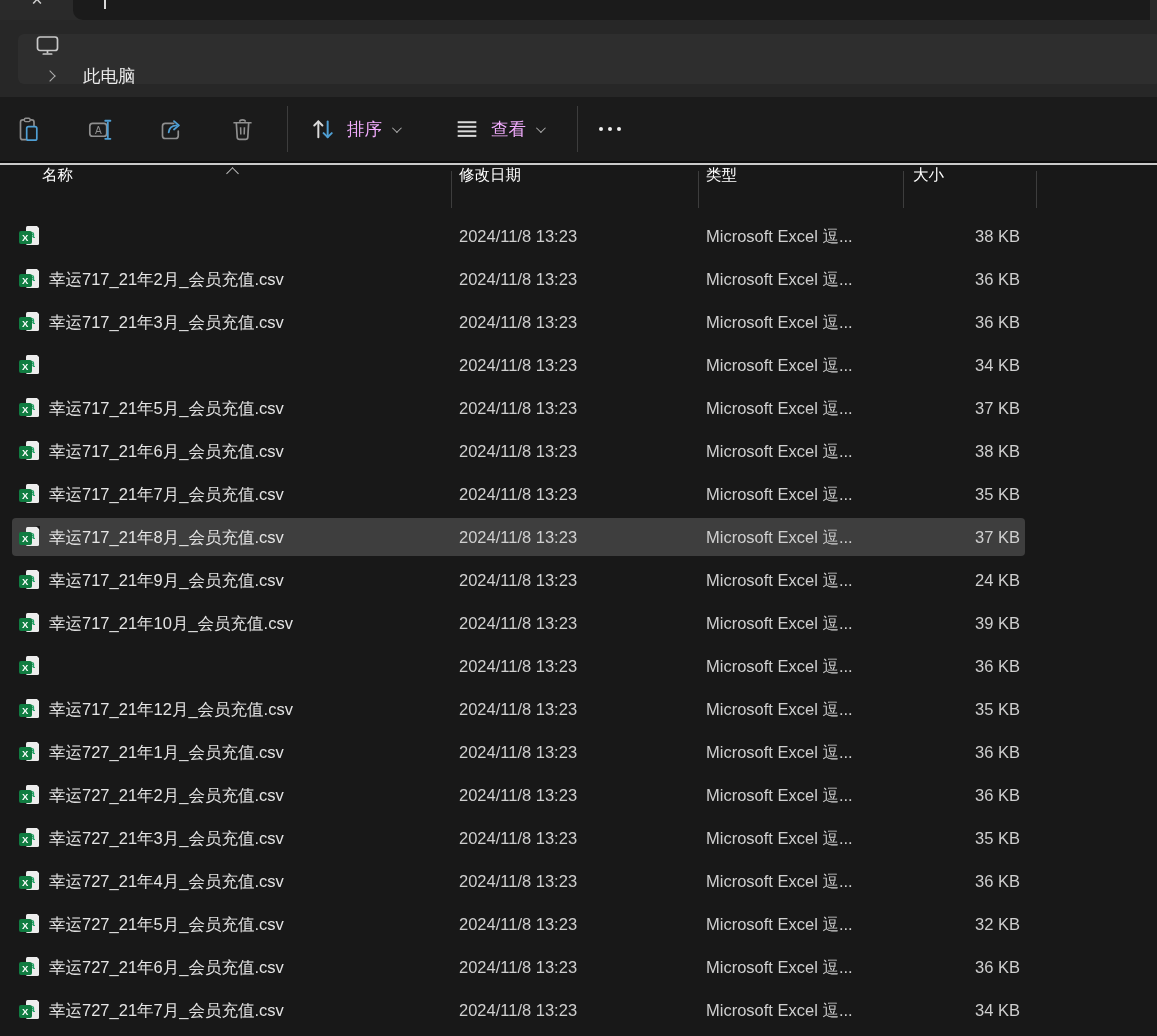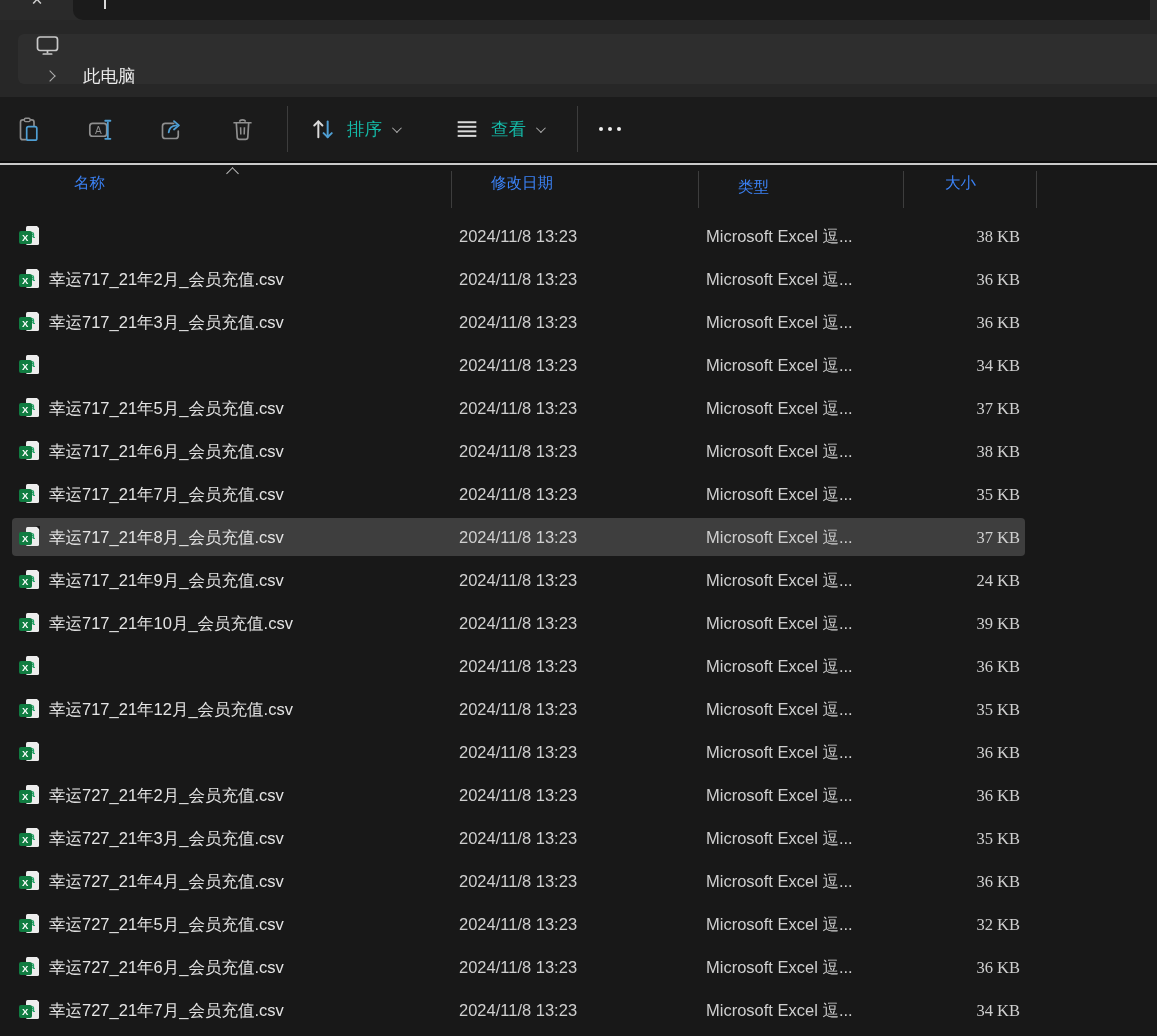--- a/index.html
+++ b/index.html
@@ -34,57 +34,57 @@
   .crumb-label { font-size:17.5px; color:#ebebeb; padding:7px 8px; border-radius:4px; white-space:nowrap; }
 
   
   .toolbar {
     position:absolute; top:97px; left:0; width:1157px; height:64px;
     background:#1b1b1b; display:flex; align-items:center; padding-left:5px;
   }
   .icon-btn { width:48px; height:44px; border-radius:4px; display:flex; align-items:center; justify-content:center; margin-right:23px; flex:none; }
   .tool-sep { width:1px; height:46px; background:#3d3d3d; margin:0 0 0 -2px; flex:none; }
   .drop-btn { height:44px; border-radius:4px; display:flex; align-items:center; padding:0 12px; margin-left:9px; }
-  .drop-btn .lbl { font-size:17.5px; color:#14b8a6; margin:0 10px 0 10px; white-space:nowrap; }
+  .drop-btn .lbl { font-size:17.5px; color:#f0abfc; margin:0 10px 0 10px; white-space:nowrap; }
   .chev-down { width:7px; height:7px; border-right:1.4px solid #a8a8a8; border-bottom:1.4px solid #a8a8a8; transform:rotate(45deg) translateY(-2px); }
   .more-btn { width:48px; height:44px; display:flex; align-items:center; justify-content:center; margin-left:8px; }
   .dots { display:flex; gap:5px; }
   .dots i { width:4px; height:4px; border-radius:50%; background:#efefef; }
 
   
   .div-dark  { position:absolute; top:161px; left:0; width:1157px; height:2px; background:#0d0d0d; }
   .div-light { position:absolute; top:163px; left:0; width:1157px; height:2px; background:#c9c9c9; }
 
   
   .content { position:absolute; top:165px; left:0; width:1157px; height:871px; background:#181818; }
-  .header-row { position:relative; height:50px; display:flex; align-items:center; color:#3b82f6; font-size:15.5px;padding-left:32px; }
+  .header-row { position:relative; height:50px; display:flex; align-items:flex-start; color:#ffffff; font-size:15.5px; }
   .header-row .hc { padding-bottom:13px; }
   .hc-name { width:451px; padding-left:42px; }
   .hc-date { width:247px; padding-left:8px; }
-  .hc-type { width:205px; padding-left:8px;margin-top:8px; }
+  .hc-type { width:205px; padding-left:8px; }
   .hc-size { width:133px; padding-left:10px; }
   .hsep { position:absolute; top:6px; bottom:7px; width:1px; background:#3d3d3d; }
   .hsep1{left:451px} .hsep2{left:698px} .hsep3{left:903px} .hsep4{left:1036px}
   .sort-caret {
     position:absolute; left:228px; top:4px; width:9px; height:9px;
     border-right:1.4px solid #bdbdbd; border-bottom:1.4px solid #bdbdbd;
     transform:rotate(-135deg);
   }
 
   .row { height:43px; display:flex; align-items:center; position:relative; font-size:16.5px; color:#cfcfcf; }
   .row > div { position:relative; }
   .row.selected::before {
     content:""; position:absolute; left:12px; width:1013px; top:2px; bottom:3px;
     background:#3e3e3e; border-radius:4px;
   }
   .c-name { width:451px; display:flex; align-items:center; padding-left:19px; color:#e4e4e4; }
   .c-name .fname { margin-left:9px; white-space:nowrap; overflow:hidden; }
   .c-date { width:247px; padding-left:8px; white-space:nowrap; }
   .c-type { width:205px; padding-left:8px; white-space:nowrap; }
-  .c-size { width:133px; text-align:right; padding-right:16px; white-space:nowrap;font-family:Liberation Serif, serif; }
+  .c-size { width:133px; text-align:right; padding-right:16px; white-space:nowrap; }
 
   
   .file-icon { width:21px; height:22px; position:relative; flex:none; }
   .fi-page { position:absolute; left:7px; top:0; width:13px; height:19px; background:#ededed; border-radius:1.5px; }
   .fi-ear { position:absolute; right:-0.5px; top:-0.5px; width:0; height:0; border-left:4px solid transparent; border-top:4px solid #181818; }
   .fi-a { position:absolute; left:9.5px; top:2px; color:#21a366; font-size:11.5px; font-weight:bold; line-height:12px; }
   .fi-x {
     position:absolute; left:0; top:5px; width:12.5px; height:13px; background:#107c41;
     border-radius:2px; color:#fff; font-size:9.5px; font-weight:bold;
     display:flex; align-items:center; justify-content:center;
@@ -435,20 +435,21 @@
 
     <div class="row">
       <div class="c-name">
         <span class="file-icon">
           <span class="fi-page">
               <span class="fi-ear"></span>
             </span>
           <span class="fi-a">a</span>
           <span class="fi-x">X</span>
         </span>
+        <span class="fname">幸运727_21年1月_会员充值.csv</span>
       </div>
       <div class="c-date">2024/11/8 13:23</div>
       <div class="c-type">Microsoft Excel 逗...</div>
       <div class="c-size">36 KB</div>
     </div>
 
     <div class="row">
       <div class="c-name">
         <span class="file-icon">
           <span class="fi-page">

